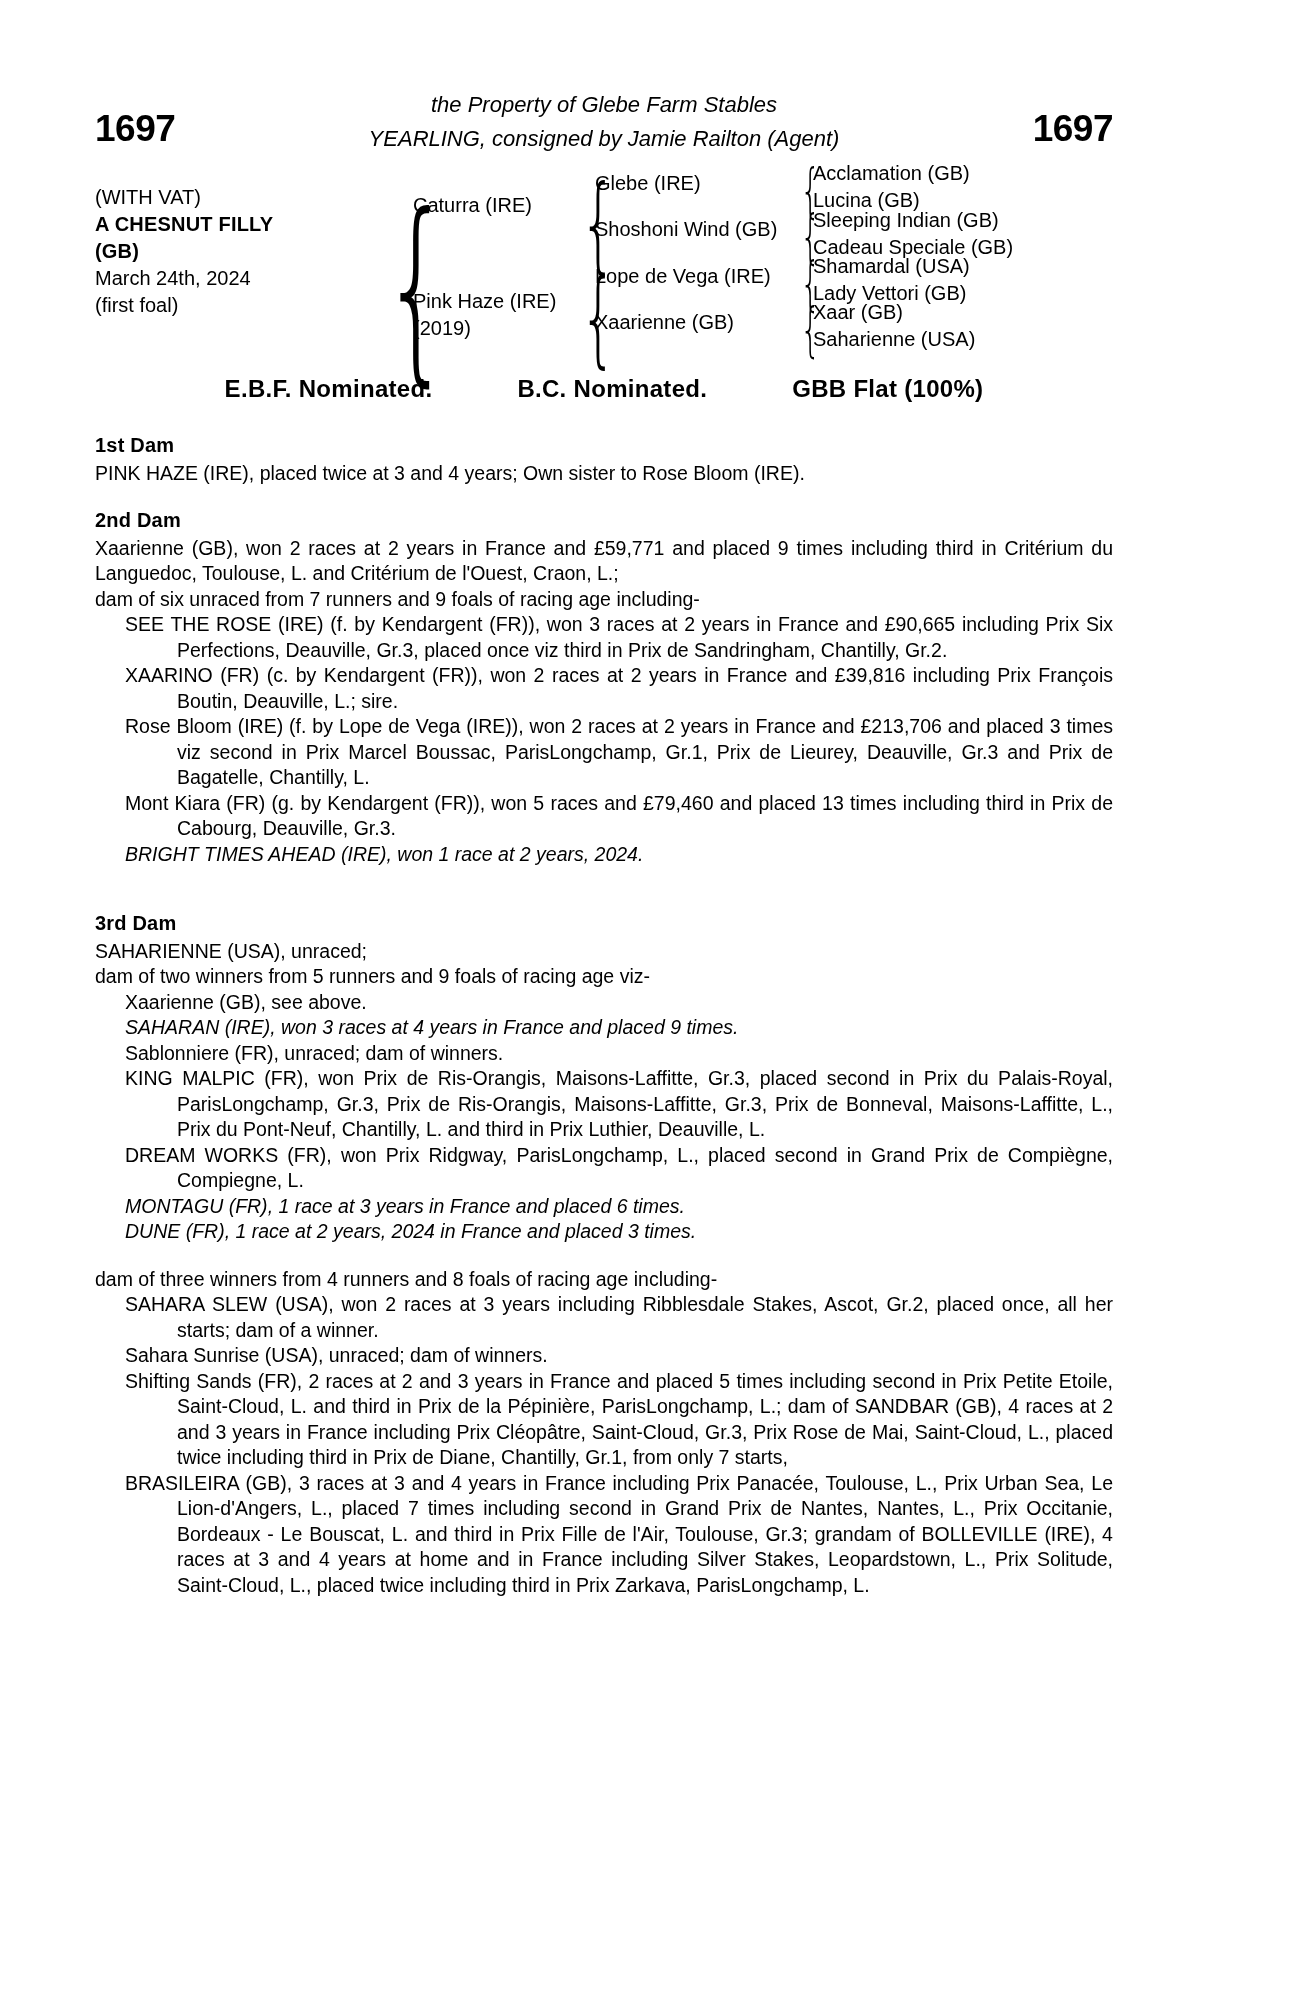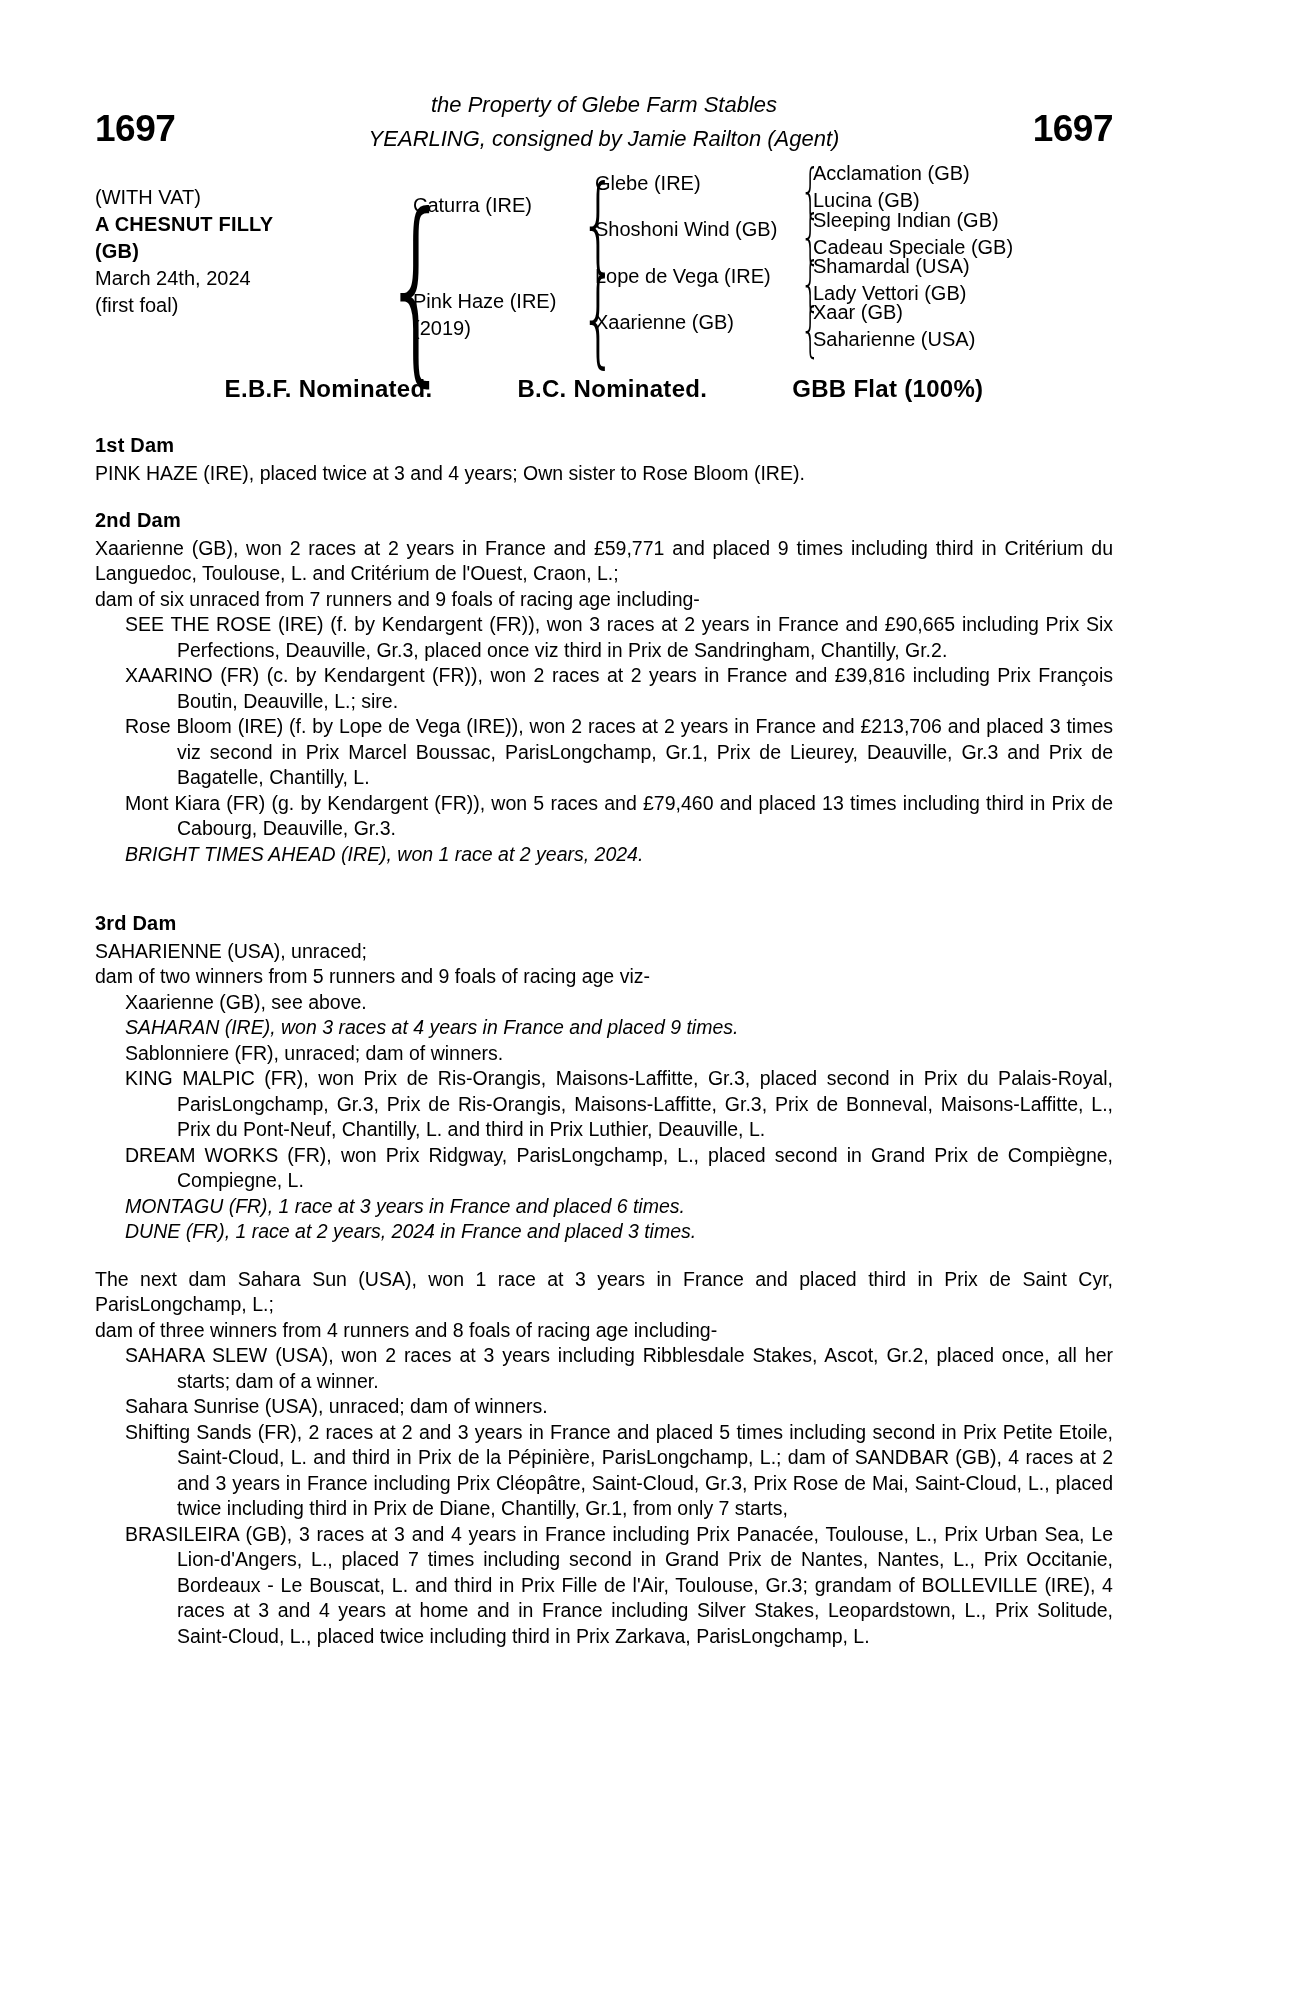--- a/index.html
+++ b/index.html
@@ -262,23 +262,20 @@
         <div class="para hang2"><b>KING MALPIC (FR)</b><span>, won Prix de Ris-Orangis, Maisons-Laffitte, <b>Gr.</b>3, placed second in Prix du Palais-Royal, ParisLongchamp, <b>Gr.</b>3, Prix de Ris-Orangis, Maisons-Laffitte, <b>Gr.</b>3, Prix de Bonneval, Maisons-Laffitte, <b>L.</b>, Prix du Pont-Neuf, Chantilly, <b>L.</b> and third in Prix Luthier, Deauville, <b>L.</b></span></div>
         <div class="para hang2"><b>DREAM WORKS (FR)</b><span>, won Prix Ridgway, ParisLongchamp, <b>L.</b>, placed second in Grand Prix de Compiègne, Compiegne, <b>L.</b></span></div>
         <div class="para hang2"><i>MONTAGU (FR)</i><i>, 1 race at 3 years in France and placed 6 times.</i></div>
         <div class="para hang2"><i>DUNE (FR)</i><i>, 1 race at 2 years, 2024 in France and placed 3 times.</i></div>
       </div>
   </div>
 
   <div class="block-gap"></div>
 
   <div class="section">
-    <div class="para hang" style="margin-left:0;">
-      <span>The next dam </span><b>Sahara Sun (USA)</b><span>, </span><b>won</b><span> 1 race at 3 years in France and placed third in Prix de Saint Cyr, ParisLongchamp, </span><b>L.</b><span>;</span>
-    </div>
     <div class="para">
       <span>dam of </span><b>three winners</b><span> from 4 runners and 8 foals of racing age including-</span>
     </div>
     <div id="nd-progeny">
         <div class="para hang2"><b>SAHARA SLEW (USA)</b><span>, won 2 races at 3 years including Ribblesdale Stakes, Ascot, <b>Gr.</b>2, placed once, all her starts; dam of a winner.</span></div>
         <div class="para hang2"><span>Sahara Sunrise (USA)</span><span>, unraced; dam of winners.</span></div>
         <div class="para hang2"><b>Shifting Sands (FR)</b><span>, 2 races at 2 and 3 years in France and placed 5 times including second in Prix Petite Etoile, Saint-Cloud, <b>L.</b> and third in Prix de la Pépinière, ParisLongchamp, <b>L.</b>; dam of <b>SANDBAR (GB)</b>, 4 races at 2 and 3 years in France including Prix Cléopâtre, Saint-Cloud, <b>Gr.</b>3, Prix Rose de Mai, Saint-Cloud, <b>L.</b>, placed twice including third in Prix de Diane, Chantilly, <b>Gr.</b>1, from only 7 starts,</span></div>
         <div class="para hang2"><b>BRASILEIRA (GB)</b><span>, 3 races at 3 and 4 years in France including Prix Panacée, Toulouse, <b>L.</b>, Prix Urban Sea, Le Lion-d'Angers, <b>L.</b>, placed 7 times including second in Grand Prix de Nantes, Nantes, <b>L.</b>, Prix Occitanie, Bordeaux - Le Bouscat, <b>L.</b> and third in Prix Fille de l'Air, Toulouse, <b>Gr.</b>3; grandam of <b>BOLLEVILLE (IRE)</b>, 4 races at 3 and 4 years at home and in France including Silver Stakes, Leopardstown, <b>L.</b>, Prix Solitude, Saint-Cloud, <b>L.</b>, placed twice including third in Prix Zarkava, ParisLongchamp, <b>L.</b></span></div>
       </div>
   </div>

